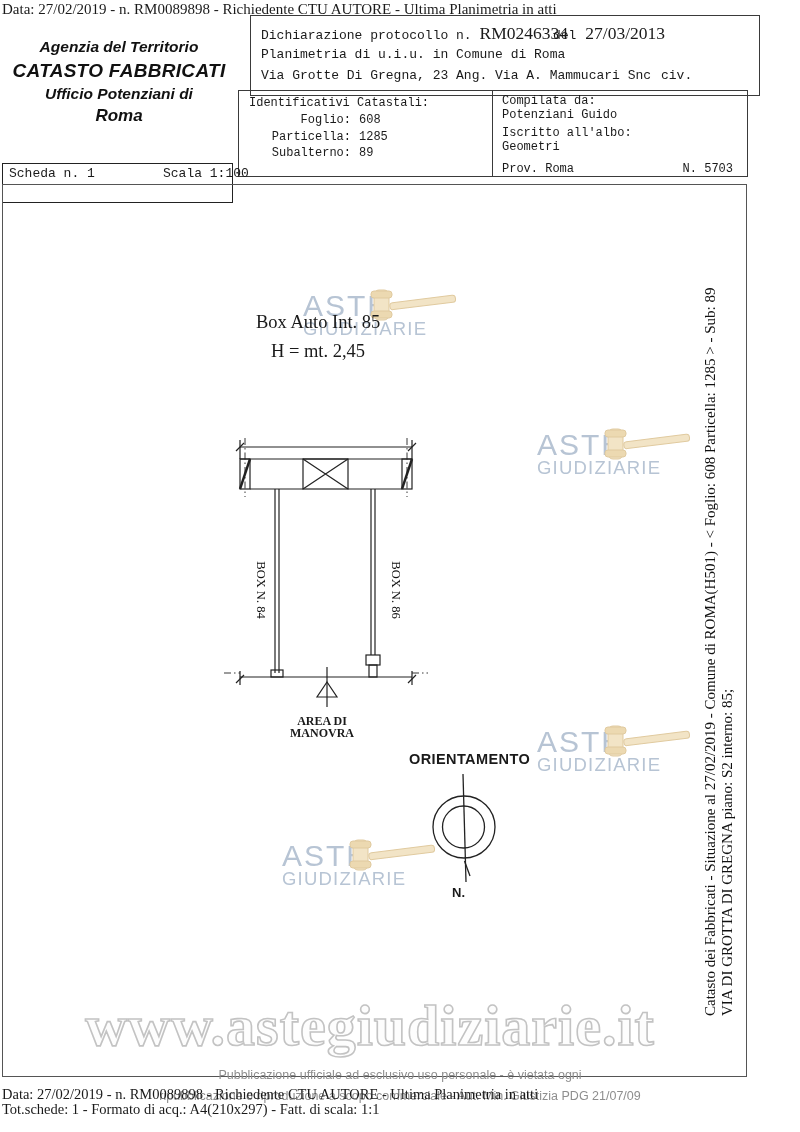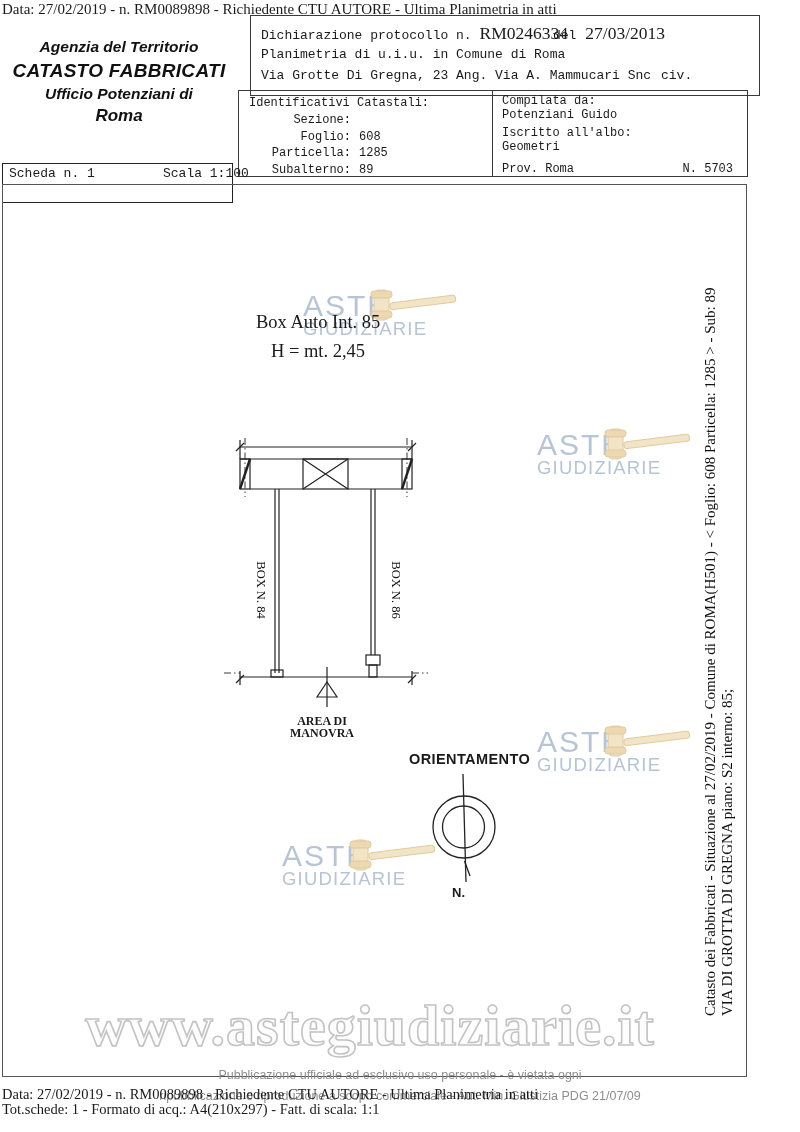--- a/index.html
+++ b/index.html
@@ -97,23 +97,20 @@
   <div class="dl" style="top:31px;">Planimetria di u.i.u. in Comune di Roma</div>
   <div class="dl" style="top:52px;">Via Grotte Di Gregna, 23 Ang. Via A. Mammucari Snc</div>
   <div class="dl" style="top:52px; left:410px;">civ.</div>
 </div>
 
 <div class="abs mono" id="id-box">
   <div id="id-divider"></div>
   <div id="id-left">
     <div id="id-title">Identificativi Catastali:</div>
     <div class="row">
-      <span class="id-label">Sezione:</span><span></span>
-    </div>
-    <div class="row">
       <span class="id-label">Foglio:</span><span>608</span>
     </div>
     <div class="row">
       <span class="id-label">Particella:</span><span>1285</span>
     </div>
     <div class="row">
       <span class="id-label">Subalterno:</span><span>89</span>
     </div>
   </div>
   <div id="id-right">

